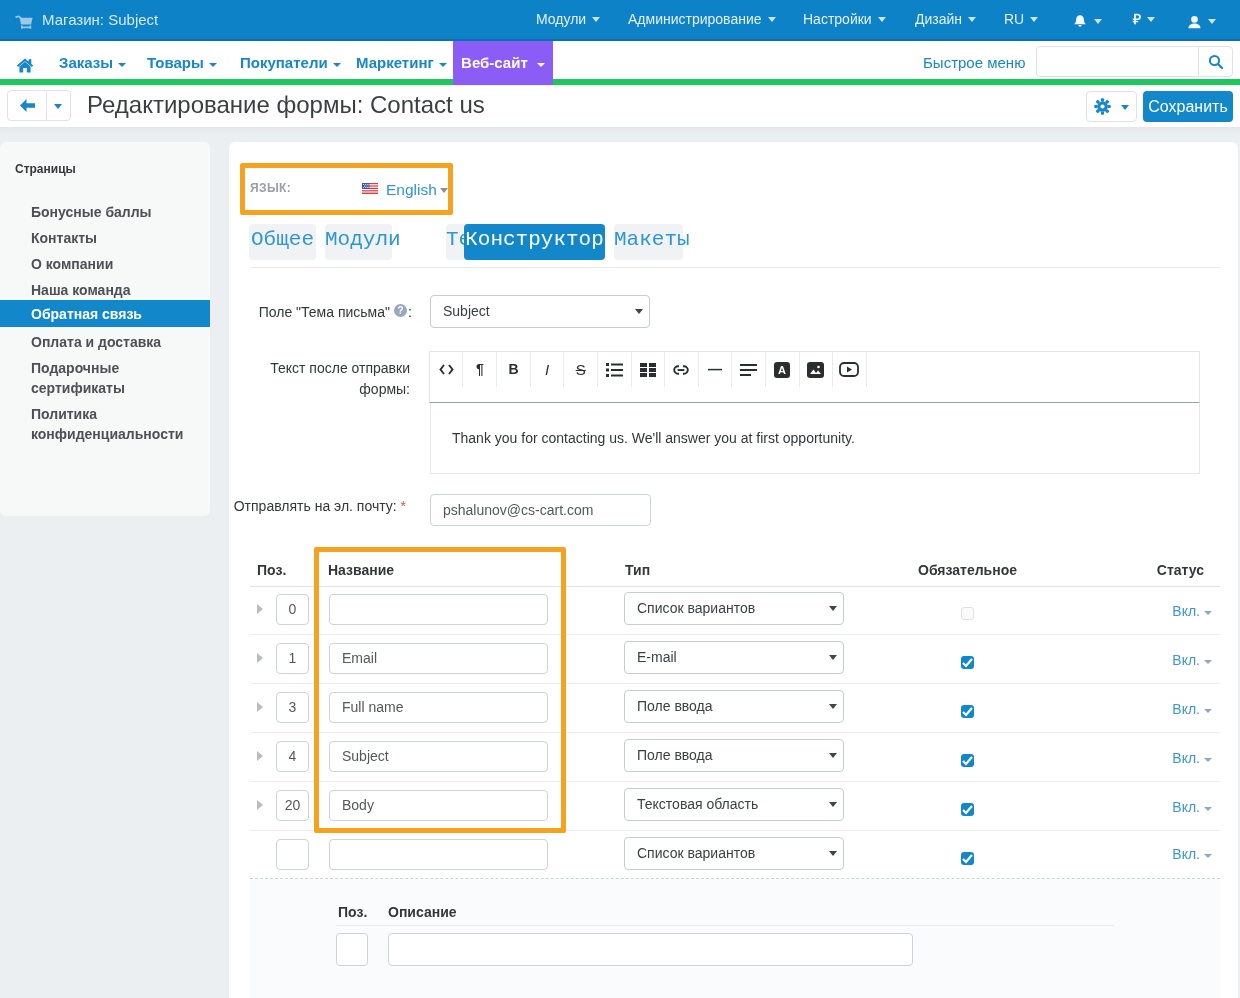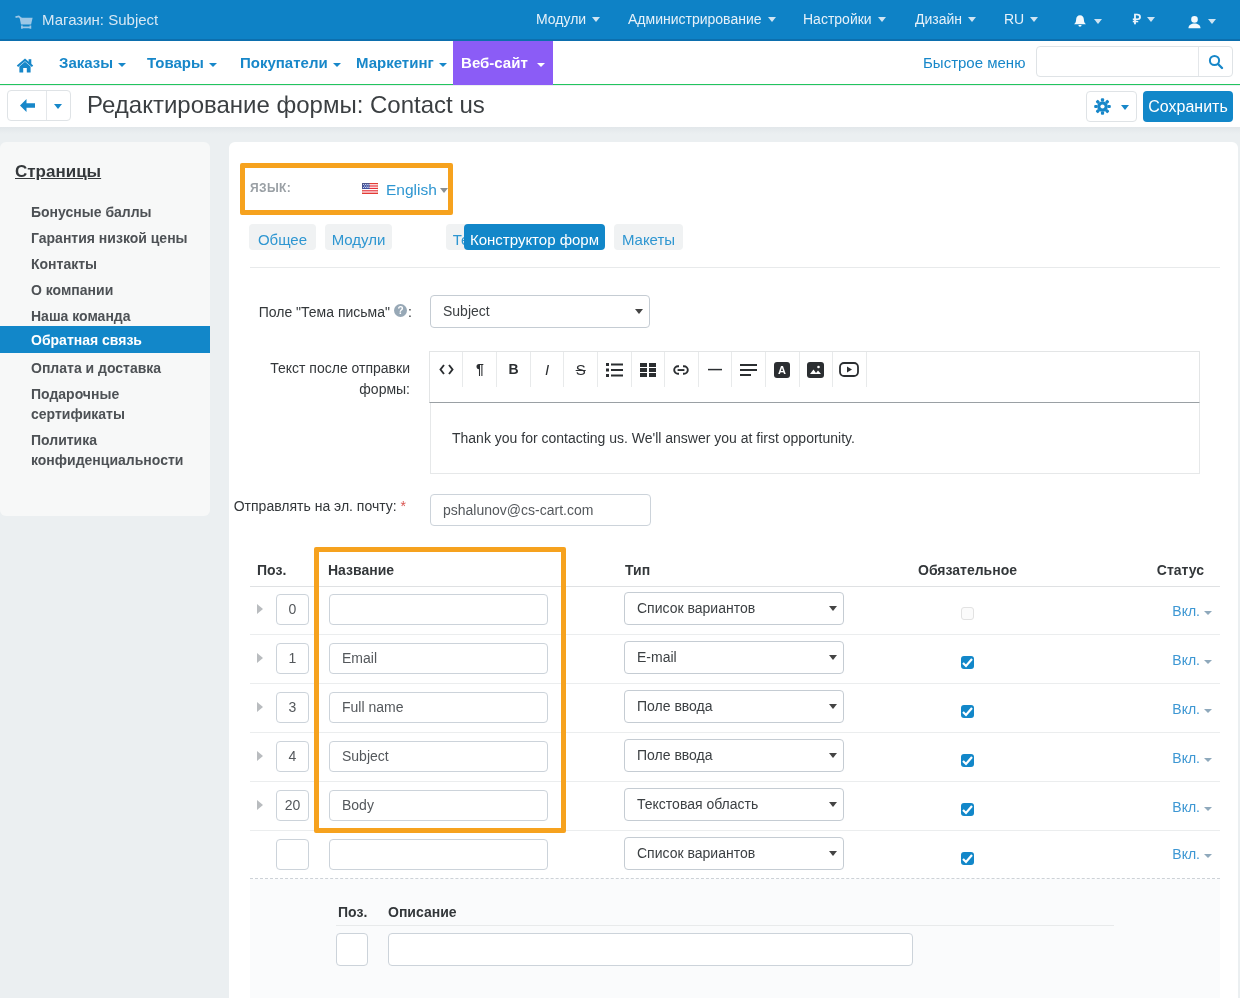--- a/index.html
+++ b/index.html
@@ -7,52 +7,52 @@
 body { font-family:"Liberation Sans", sans-serif; }
 #page { position:relative; width:1240px; height:998px; background:#ebeff1; overflow:hidden; }
 .abs { position:absolute; }
 
 
 #topbar { position:absolute; left:0; top:0; width:1240px; height:41px; background:#0e82c6; box-shadow:inset 0 -2px 0 #0c6fae; color:#e6f1f9; font-size:14px; }
 #topbar .item { position:absolute; top:0; height:39px; line-height:39px; white-space:nowrap; }
 #topbar .c { display:inline-block; width:0; height:0; border-left:4.5px solid transparent; border-right:4.5px solid transparent; border-top:5px solid #cfe4f2; vertical-align:2px; margin-left:6px; }
 
 
-#navbar { position:absolute; left:0; top:41px; width:1240px; height:44px; background:#fff; border-bottom:1px solid #22c55e; }
+#navbar { position:absolute; left:0; top:41px; width:1240px; height:44px; background:#fff; border-bottom:6px solid #22c55e; }
 #navbar .nitem { position:absolute; top:0; height:44px; line-height:43px; color:#1787c9; font-size:15px; font-weight:bold; white-space:nowrap; }
 #navbar .c { display:inline-block; width:0; height:0; border-left:4px solid transparent; border-right:4px solid transparent; border-top:4px solid #1787c9; vertical-align:1px; margin-left:5px; }
 #websitetab { position:absolute; left:453px; top:0; width:100px; height:44px; background:#8b5cf6; color:#fff; font-size:15px; font-weight:bold; line-height:44px; text-align:center; }
 #websitetab .c { border-top-color:#fff; }
 
 
 #titlebar { position:absolute; left:0; top:86px; width:1240px; height:41px; background:#fff; }
 #backbtn { position:absolute; left:7px; top:4px; width:64px; height:31px; background:#fff; border:1px solid #dfe3e6; border-radius:4px; }
 #backbtn .sep { position:absolute; left:38px; top:0; width:1px; height:29px; background:#e4e7ea; }
 #pagetitle { position:absolute; left:87px; top:5px; font-size:24px; color:#3b3f42; white-space:nowrap; }
 #gearbtn { position:absolute; left:1086px; top:5px; width:51px; height:31px; background:#fff; border:1px solid #dfe3e6; border-radius:4px; text-align:center; line-height:29px; }
 #savebtn { position:absolute; left:1143px; top:5px; width:90px; height:31px; background:#1287c9; border-radius:4px; color:#fff; font-size:16px; text-align:center; line-height:31px; }
 
 
 #sidebar { position:absolute; left:0; top:142px; width:210px; height:374px; background:#f7f8f8; border-radius:6px; }
-#sidebar h3 { position:absolute; left:15px; top:20px; font-size:17px; color:#35393c; font-weight:bold;text-decoration:underline; }
+#sidebar h3 { position:absolute; left:15px; top:20px; font-size:12px; color:#35393c; font-weight:bold; }
 #sidelist { position:absolute; left:0; top:57px; width:210px; list-style:none; }
 #sidelist li { padding:3px 8px 3px 31px; line-height:20px; font-size:14px; font-weight:bold; color:#4d5155; }
 #sidelist li.cur { background:#1287c9; color:#fff; margin-top:-3px; margin-bottom:2px; padding-top:3.5px; padding-bottom:3.5px; }
 
 
 #content { position:absolute; left:229px; top:142px; width:1009px; height:856px; background:#fff; border-radius:6px 6px 0 0; }
 
 .glabel { position:absolute; font-size:14px; color:#33373a; text-align:right; }
 .inp { position:absolute; background:#fff; border:1px solid #ccd3da; border-radius:4px; font-size:14px; color:#54585c; line-height:29px; padding:0 12px; white-space:nowrap; overflow:hidden; }
 .dsel { position:absolute; background:#fff; border:1px solid #c5ccd3; border-radius:4px; font-size:14px; color:#3c4043; line-height:31px; padding:0 12px; white-space:nowrap; }
 .dsel .arr { position:absolute; right:6px; top:13px; width:0; height:0; border-left:4px solid transparent; border-right:4px solid transparent; border-top:5px solid #444; }
 .hline { position:absolute; height:1px; background:#e8eaeb; }
 
 
-.tab { position:absolute; top:224px; height:26px; border-radius:4px; background:#f0f2f3; color:#2e96d1; font-size:15px; text-align:center; line-height:32px; }
+.tab { position:absolute; top:224px; height:36px; border-radius:4px; background:#f0f2f3; color:#2e96d1; font-size:21px; text-align:center; line-height:32px;font-family:Liberation Mono, monospace; }
 .tab.active { background:#1287c9; color:#fff; }
 
 
 .obox { position:absolute; border:5px solid #f6a21e; border-radius:2px; }
 
 
 .rowsep { position:absolute; left:250px; width:970px; height:1px; background:#ebedee; }
 .tri { position:absolute; width:0; height:0; border-top:5px solid transparent; border-bottom:5px solid transparent; border-left:6px solid #b9bcbf; }
 .cb { position:absolute; width:13px; height:13px; border-radius:3px; }
 .cb.off { background:#fbfbfb; border:1px solid #e2e2e2; }
@@ -142,21 +142,20 @@
       <span style="display:inline-block;width:0;height:0;border-left:4px solid transparent;border-right:4px solid transparent;border-top:5px solid #1787c9;vertical-align:2px;margin-left:6px;"></span>
     </div>
     <div id="savebtn">Сохранить</div>
   </div>
 
   <div class="abs" style="left:0;top:127px;width:1240px;height:7px;background:linear-gradient(#e2e7ea,#ebeff1);"></div>
   <div id="sidebar">
     <h3>Страницы</h3>
     <ul id="sidelist">
       <li>Бонусные баллы</li>
-      <li>Гарантия низкой цены</li>
       <li>Контакты</li>
       <li>О компании</li>
       <li>Наша команда</li>
       <li class="cur">Обратная связь</li>
       <li>Оплата и доставка</li>
       <li>Подарочные сертификаты</li>
       <li>Политика конфиденциальности</li>
     </ul>
   </div>
 

